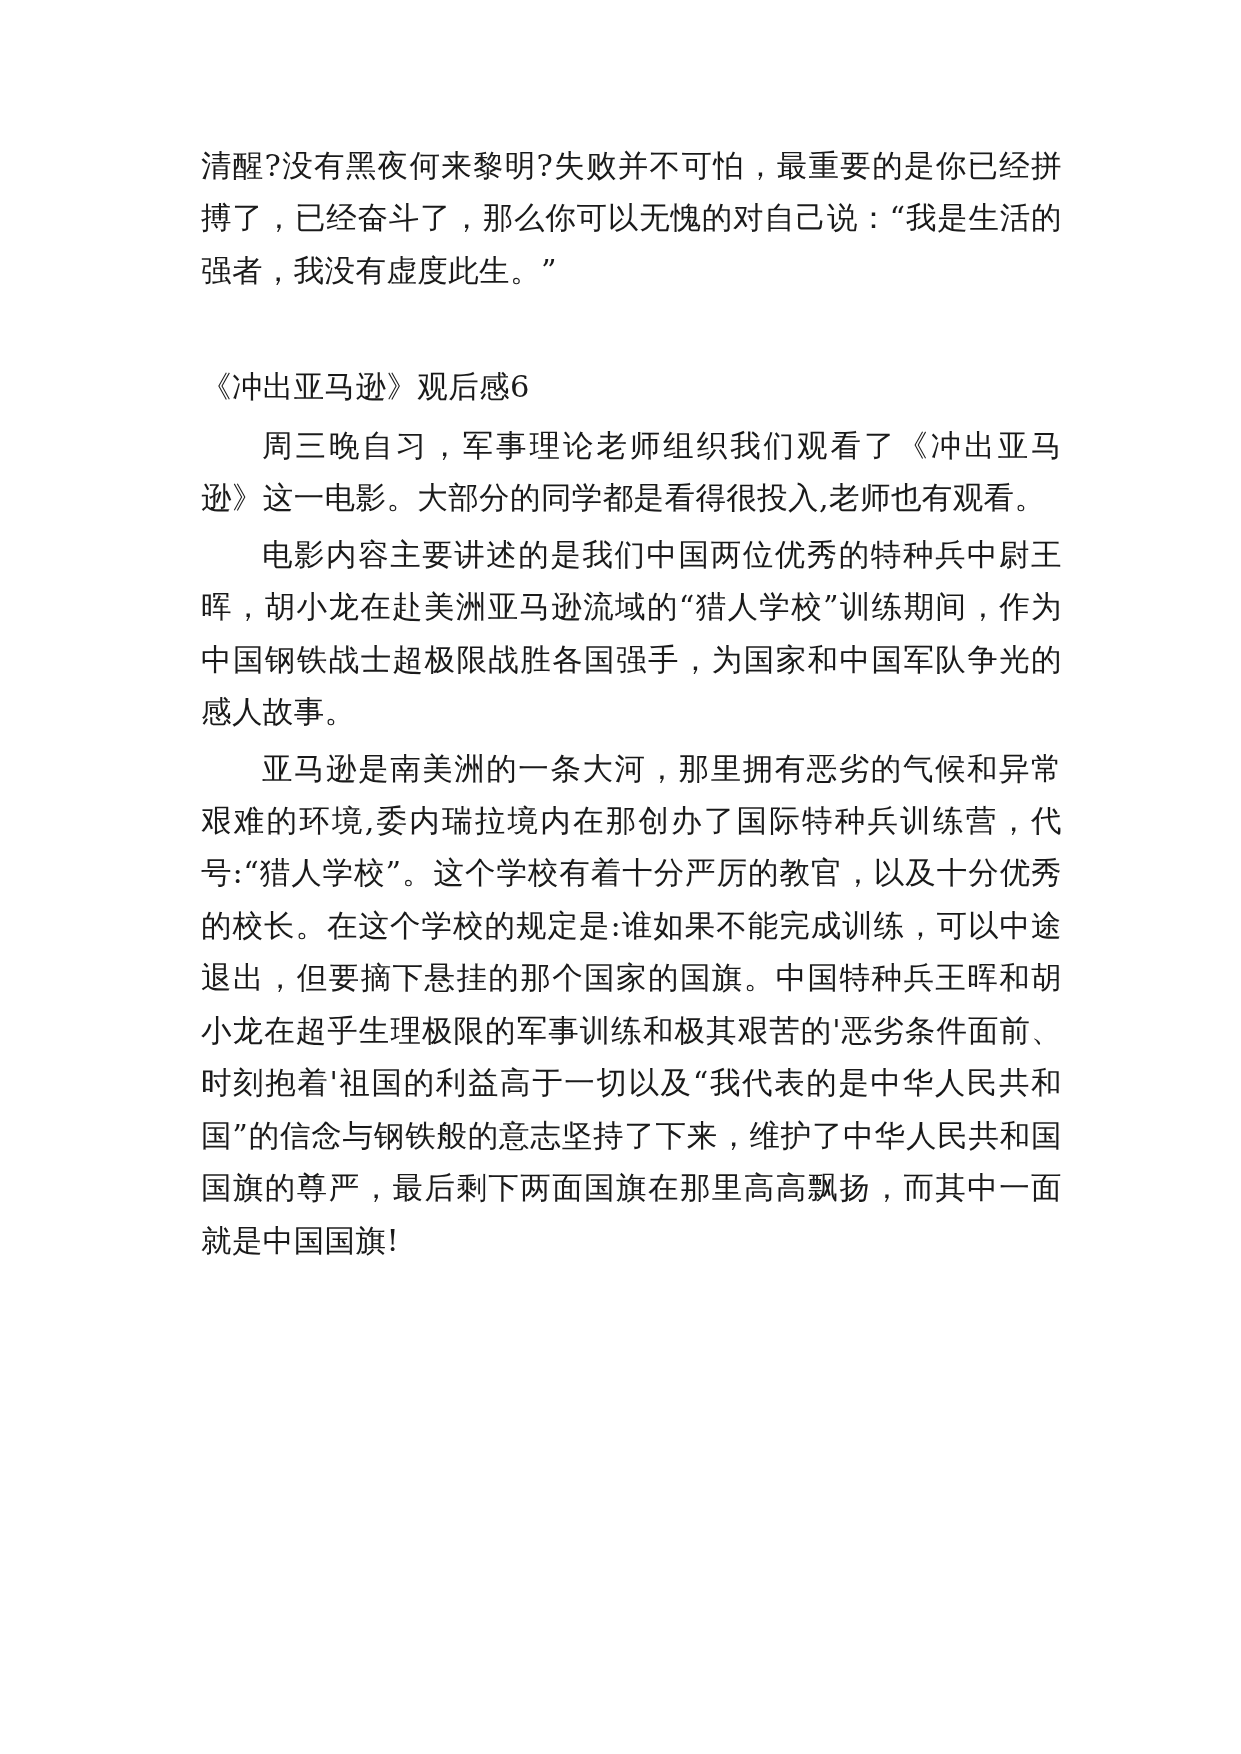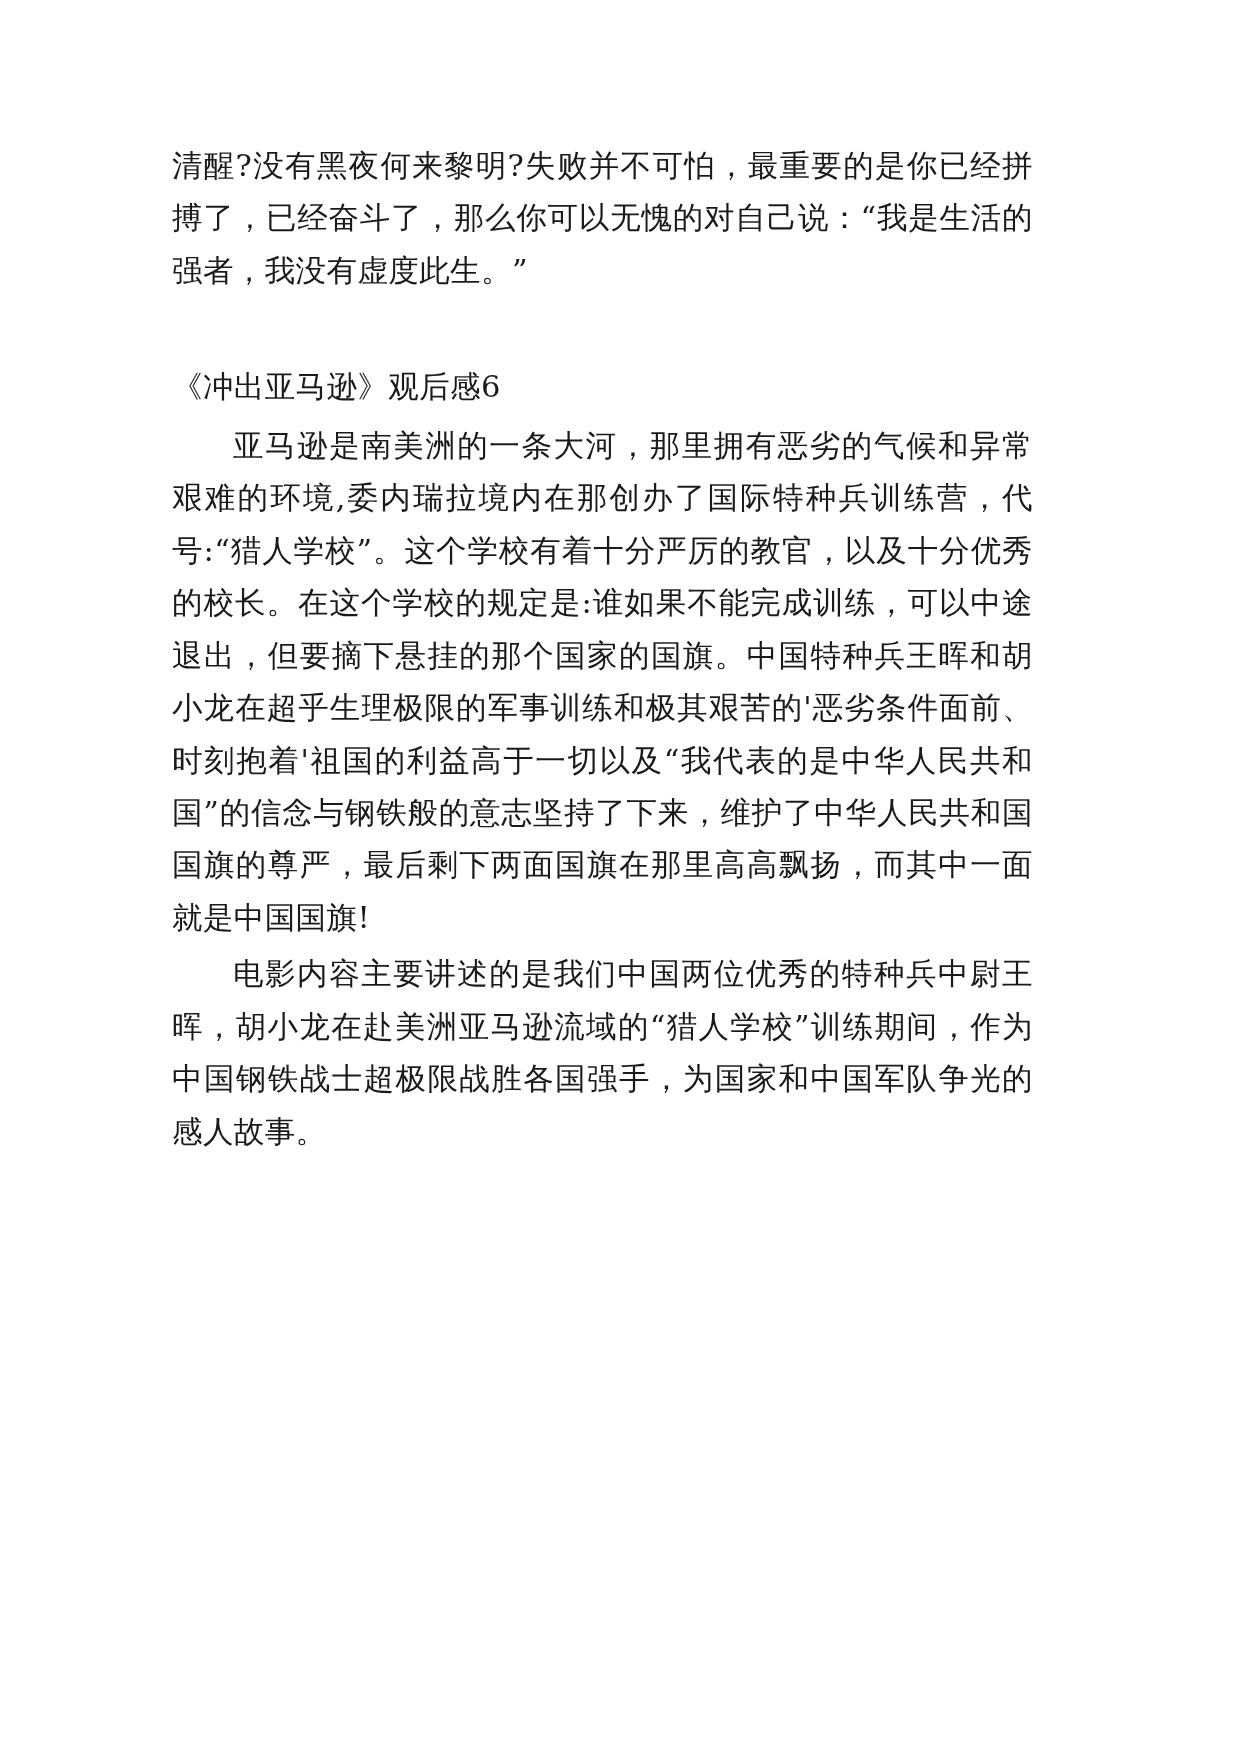--- a/index.html
+++ b/index.html
@@ -13,20 +13,21 @@
     font-family: "DejaVu Serif", "Liberation Serif", serif;
     color: #000000;
   }
   .page {
     position: relative;
     width: 1116px;
     height: 1754px;
     box-sizing: border-box;
     padding: 140px 83px 90px 172px;
     background: #ffffff;
+    margin-left: 29px;
   }
   .doc-body {
     font-size: 30.5px;
     line-height: 1.72;
     letter-spacing: 0.4px;
     text-align: justify;
     text-justify: inter-ideograph;
     color: #1a1a1a;
   }
   p {
@@ -43,16 +44,17 @@
   .spacer-small { height: 26px; }
 </style>
 </head>
 <body>
 
 <div class="page">
   <div class="doc-body">
     <p class="">清醒?没有黑夜何来黎明?失败并不可怕，最重要的是你已经拼搏了，已经奋斗了，那么你可以无愧的对自己说：“我是生活的强者，我没有虚度此生。”</p>
     <div class="spacer-small"></div>
     <p class="heading">《冲出亚马逊》观后感6</p>
+    <p class="indent">周三晚自习，军事理论老师组织我们观看了《冲出亚马逊》这一电影。大部分的同学都是看得很投入,老师也有观看。</p>
+    <p class="indent">电影内容主要讲述的是我们中国两位优秀的特种兵中尉王晖，胡小龙在赴美洲亚马逊流域的“猎人学校”训练期间，作为中国钢铁战士超极限战胜各国强手，为国家和中国军队争光的感人故事。</p>
     <p class="indent">亚马逊是南美洲的一条大河，那里拥有恶劣的气候和异常艰难的环境,委内瑞拉境内在那创办了国际特种兵训练营，代号:“猎人学校”。这个学校有着十分严厉的教官，以及十分优秀的校长。在这个学校的规定是:谁如果不能完成训练，可以中途退出，但要摘下悬挂的那个国家的国旗。中国特种兵王晖和胡小龙在超乎生理极限的军事训练和极其艰苦的'恶劣条件面前、时刻抱着'祖国的利益高于一切以及“我代表的是中华人民共和国”的信念与钢铁般的意志坚持了下来，维护了中华人民共和国国旗的尊严，最后剩下两面国旗在那里高高飘扬，而其中一面就是中国国旗!</p>
-    <p class="indent">电影内容主要讲述的是我们中国两位优秀的特种兵中尉王晖，胡小龙在赴美洲亚马逊流域的“猎人学校”训练期间，作为中国钢铁战士超极限战胜各国强手，为国家和中国军队争光的感人故事。</p>
   </div>
 </div>
 
 </body></html>

